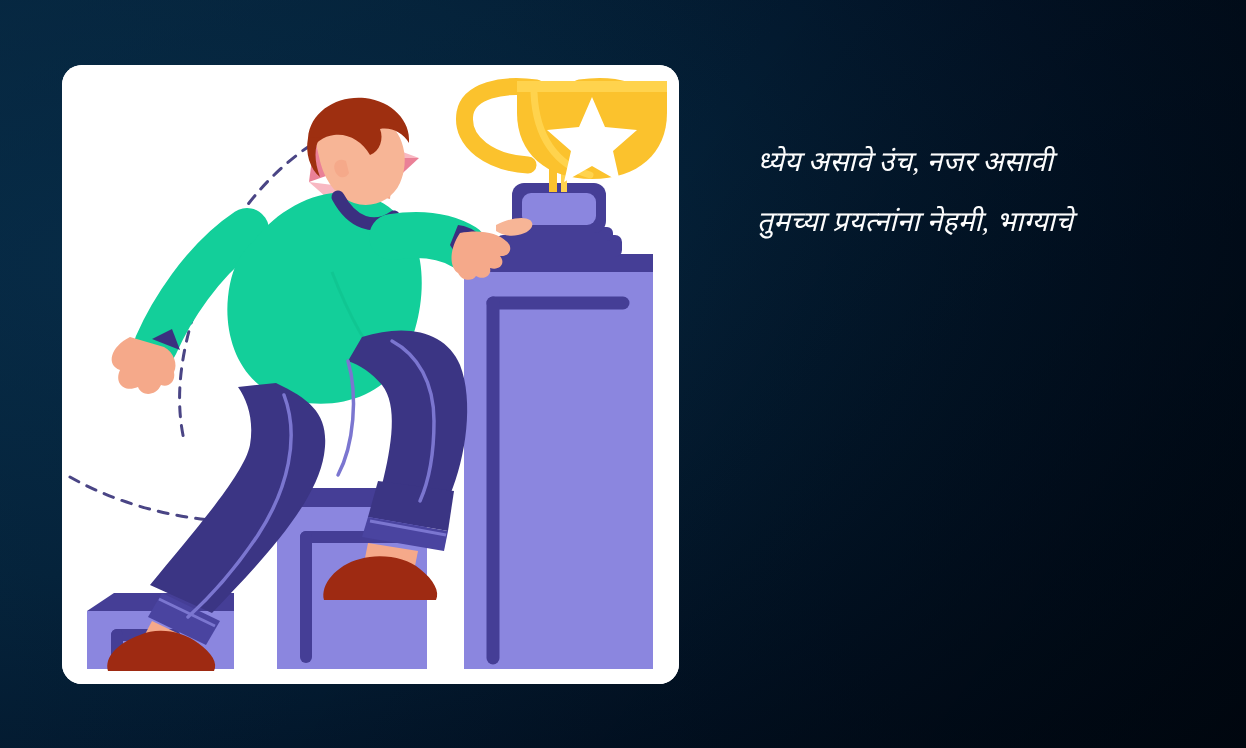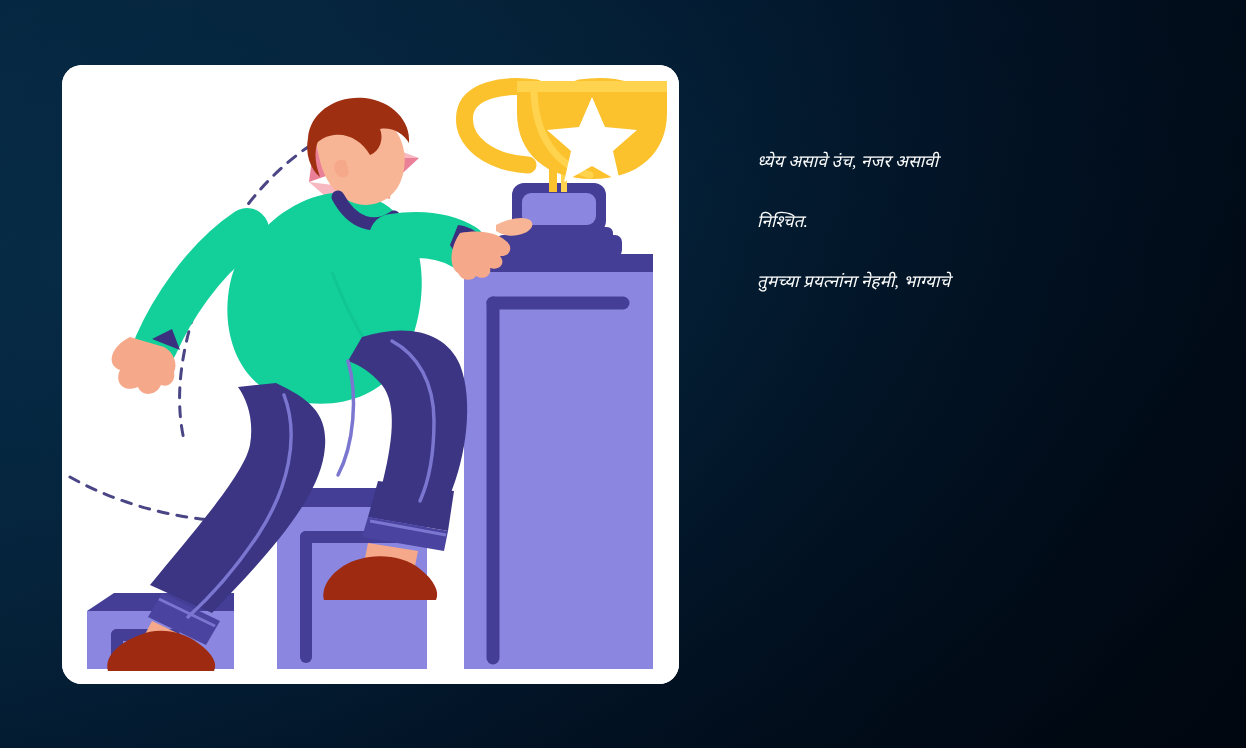--- a/index.html
+++ b/index.html
@@ -53,21 +53,21 @@
   #quote {
     position: absolute;
     left: 757px;
     top: 132px;
     width: 452px;
   }
   .qline {
     color: #fdfdfd;
     font-family: "Liberation Serif", "DejaVu Serif", serif;
     font-style: italic;
-    font-size: 17px;
+    font-size: 28px;
     line-height: 60px;
     letter-spacing: 0.2px;
     white-space: nowrap;
   }
 </style>
 </head>
 <body>
 
 <div id="stage">
   <div id="bg"></div>
@@ -223,17 +223,16 @@
           <path d="M222 330 C 238 372, 226 424, 196 470 C 172 506, 146 534, 126 552" stroke="#7b76d0" stroke-width="3.5" fill="none" stroke-linecap="round"></path>
           <path d="M330 276 C 356 290, 372 318, 372 356 C 372 392, 366 418, 358 436" stroke="#7b76d0" stroke-width="3.5" fill="none" stroke-linecap="round"></path>
         </g>
 
       </g>
     </svg>
   </div>
 
   <div id="quote">
     <div class="qline">ध्येय असावे उंच,  नजर असावी</div>
-    <div class="qline">निश्चित.</div>
     <div class="qline">तुमच्या प्रयत्नांना नेहमी,  भाग्याचे</div>
   </div>
 
 </div>
 
 </body></html>

